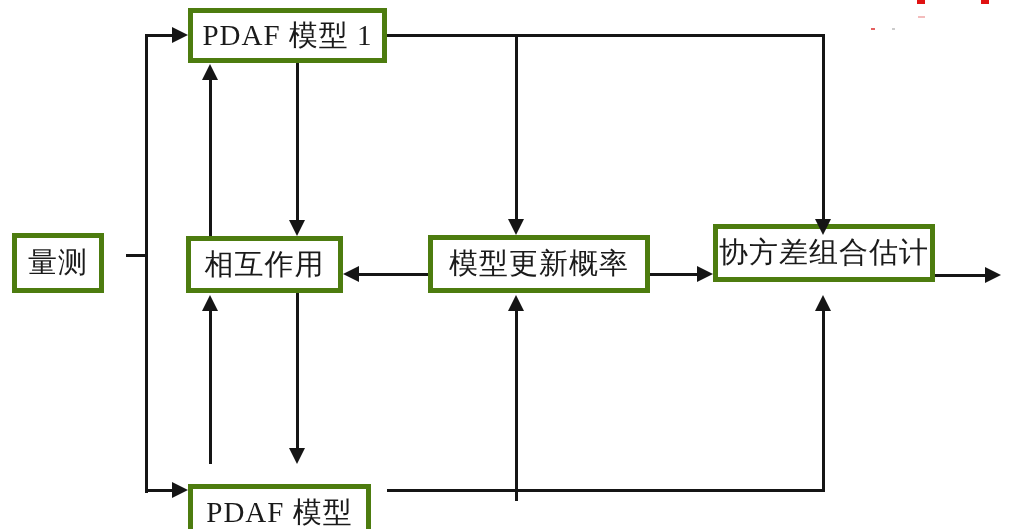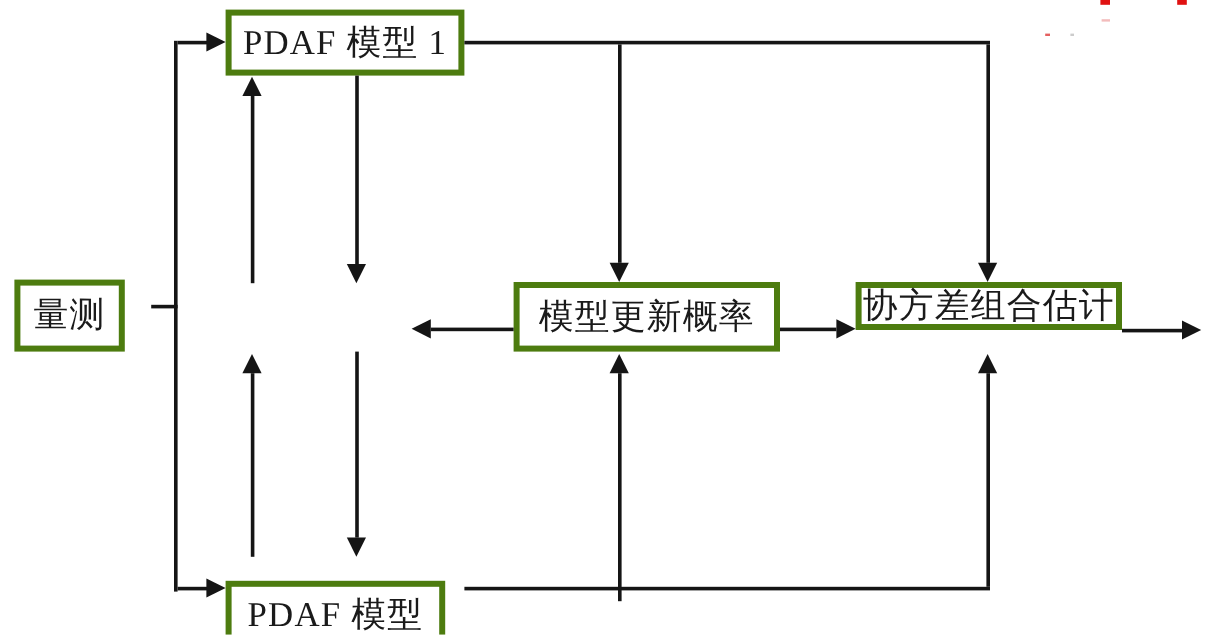--- a/index.html
+++ b/index.html
@@ -26,21 +26,21 @@
     justify-content: center;
     font-size: 29px;
     letter-spacing: 1px;
     color: #1a1a1a;
     white-space: nowrap;
   }
   #n-measurement { left: 12px;  top: 233px; width: 92px; height: 60px; }
   #n-pdaf1       { left: 188px; top: 8px;   width: 199px; height: 55px; }
   #n-interaction { left: 186px; top: 236px; width: 157px; height: 57px; }
   #n-mup         { left: 428px; top: 235px; width: 222px; height: 58px; }
-  #n-cov         { left: 713px; top: 235px; width: 222px; height: 40px; }
+  #n-cov         { left: 713px; top: 224px; width: 222px; height: 58px; }
   #n-pdaf        { left: 188px; top: 484px; width: 183px; height: 57px; }
 
   
   .ln { position: absolute; background: #151515; }
   #l-meas-stub     { left: 126px; top: 254px; width: 22px;  height: 3px; }
   #l-main-vert     { left: 145px; top: 34px;  width: 3px;   height: 459px; }
   #l-top-in-stub   { left: 148px; top: 34px;  width: 25px;  height: 3px; }
   #l-bot-in-stub   { left: 148px; top: 489px; width: 25px;  height: 3px; }
   #l-top-bus       { left: 387px; top: 34px;  width: 438px; height: 3px; }
   #l-v516-top      { left: 515px; top: 37px;  width: 3px;   height: 182px; }
@@ -84,20 +84,21 @@
   #m-red3  { left: 871px; top: 28px; width: 4px; height: 2px; background: #e46060; }
   #m-gray  { left: 892px; top: 28px; width: 3px; height: 2px; background: #cccccc; }
 </style>
 </head>
 <body>
 
 <div class="canvas">
 
   <div class="node" id="n-measurement">量测</div>
   <div class="node" id="n-pdaf1">PDAF 模型 1</div>
+  <div class="node" id="n-interaction">相互作用</div>
   <div class="node" id="n-mup">模型更新概率</div>
   <div class="node" id="n-cov">协方差组合估计</div>
   <div class="node" id="n-pdaf">PDAF 模型</div>
 
   <div class="ln" id="l-meas-stub"></div>
   <div class="ln" id="l-main-vert"></div>
   <div class="ln" id="l-top-in-stub"></div>
   <div class="ln" id="l-bot-in-stub"></div>
   <div class="ln" id="l-top-bus"></div>
   <div class="ln" id="l-v516-top"></div>

